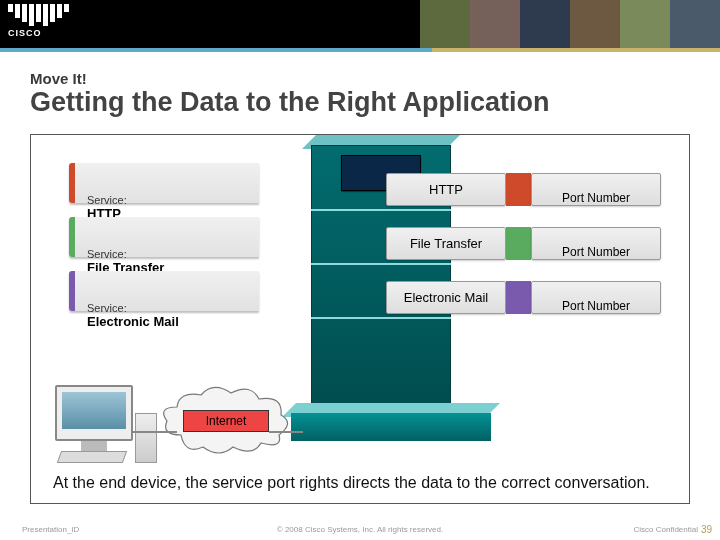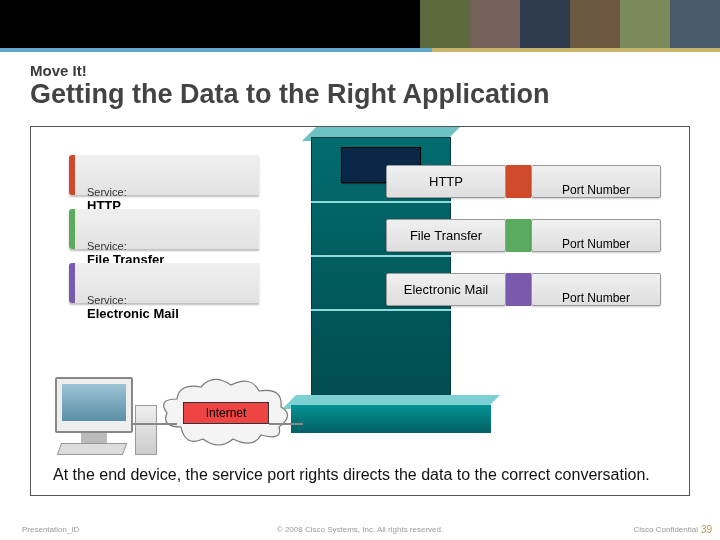--- a/index.html
+++ b/index.html
@@ -7,21 +7,21 @@
 
   .top-bar { width: 720px; height: 48px; background: #000; position: relative; }
   .logo { position: absolute; left: 8px; top: 4px; }
   .logo-bars { display: flex; gap: 2px; margin-bottom: 2px; }
   .logo-bars span { width: 5px; background:#fff; display:inline-block;}
   .logo-text { color:#fff; font-size:9px; font-weight:bold; letter-spacing:1px;}
   .faces { position:absolute; right:0; top:0; height:48px; width:300px; display:flex; }
   .faces div { flex:1; }
   .accent-line { height:4px; width:720px; background:linear-gradient(90deg,#5fa8c9 0%,#5fa8c9 60%,#c9b46b 60%,#c9b46b 100%); }
 
-  .content { padding: 10px 30px 0 30px; }
+  .content { padding: 18px 30px 0 30px; }
   .pretitle { font-size:15px; font-weight:bold; color:#3a3a3a; margin-bottom:0px;}
   .title { font-size:27px; font-weight:600; color:#434343; line-height:1.15; margin-bottom:16px;}
 
   .diagram-frame { border:1px solid #555; width:660px; height:370px; margin:0 auto; position:relative; background:#fff;}
 
   
   .service-tag { position:absolute; left:38px; width:190px; height:40px; background:linear-gradient(180deg,#f0f0f0,#e2e2e2); box-shadow:0 2px 2px rgba(0,0,0,.25); border-radius:3px 0 0 3px; display:flex; flex-direction:column; justify-content:center; padding:4px 8px 4px 12px; border-left:6px solid; }
   .service-tag .lbl { font-size:11px; color:#333;margin-top:48px;}
   .service-tag .val { font-size:13px; font-weight:bold; color:#000;}
   .tag-http { top:28px; border-left-color:#cf4a2a; }
@@ -66,20 +66,34 @@
   .caption { position:absolute; left:22px; bottom:10px; right:22px; font-size:16px; line-height:1.25; color:#111;}
 
   .footer { position:absolute; left:0; bottom:6px; width:720px; display:flex; font-size:8px; color:#9a9a9a; padding:0 22px; justify-content:space-between;}
   .footer .mid{ position:absolute; left:0; right:0; text-align:center;}
   .page-num { color:#b49a5a; font-size:10px; position:absolute; right:8px; bottom:5px;}
 </style>
 </head>
 <body>
 
 <div class="top-bar">
+  <div class="logo">
+    <div class="logo-bars">
+      <span style="height:8px"></span>
+        <span style="height:14px"></span>
+        <span style="height:18px"></span>
+        <span style="height:22px"></span>
+        <span style="height:18px"></span>
+        <span style="height:22px"></span>
+        <span style="height:18px"></span>
+        <span style="height:14px"></span>
+        <span style="height:8px"></span>
+    </div>
+    <div class="logo-text">CISCO</div>
+  </div>
   <div class="faces">
     <div style="background:#5c6a3e"></div>
     <div style="background:#76605a"></div>
     <div style="background:#2e3b4e"></div>
     <div style="background:#6d5941"></div>
     <div style="background:#7a8a5a"></div>
     <div style="background:#4a5a6a"></div>
   </div>
 </div>
 <div class="accent-line"></div>

